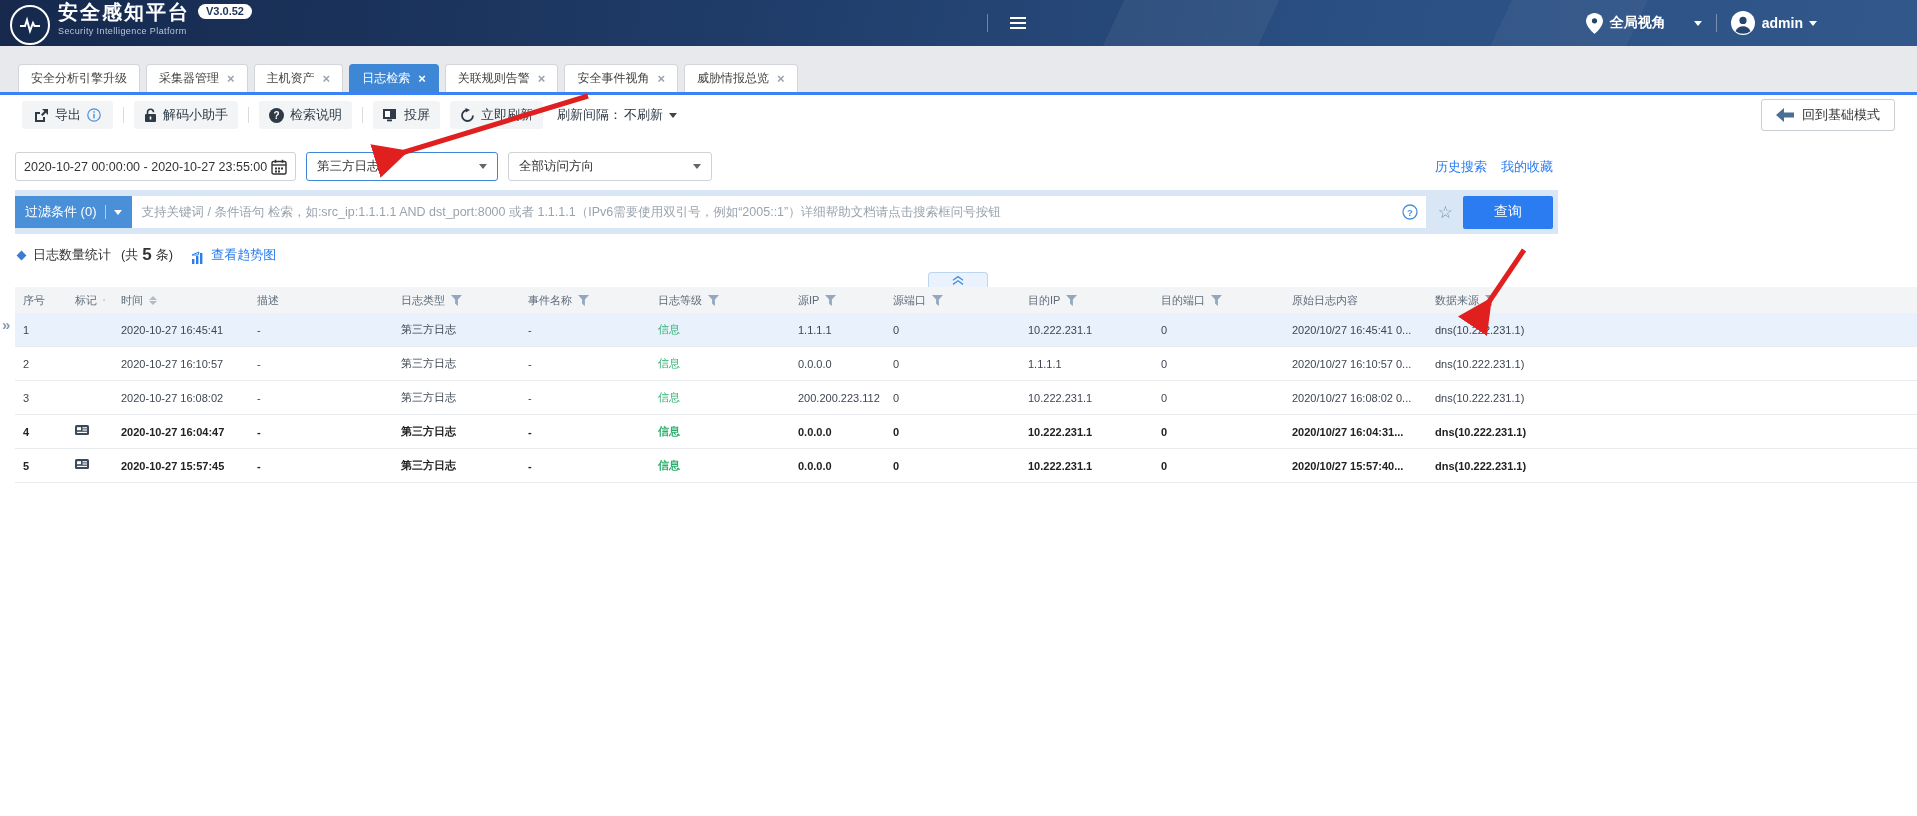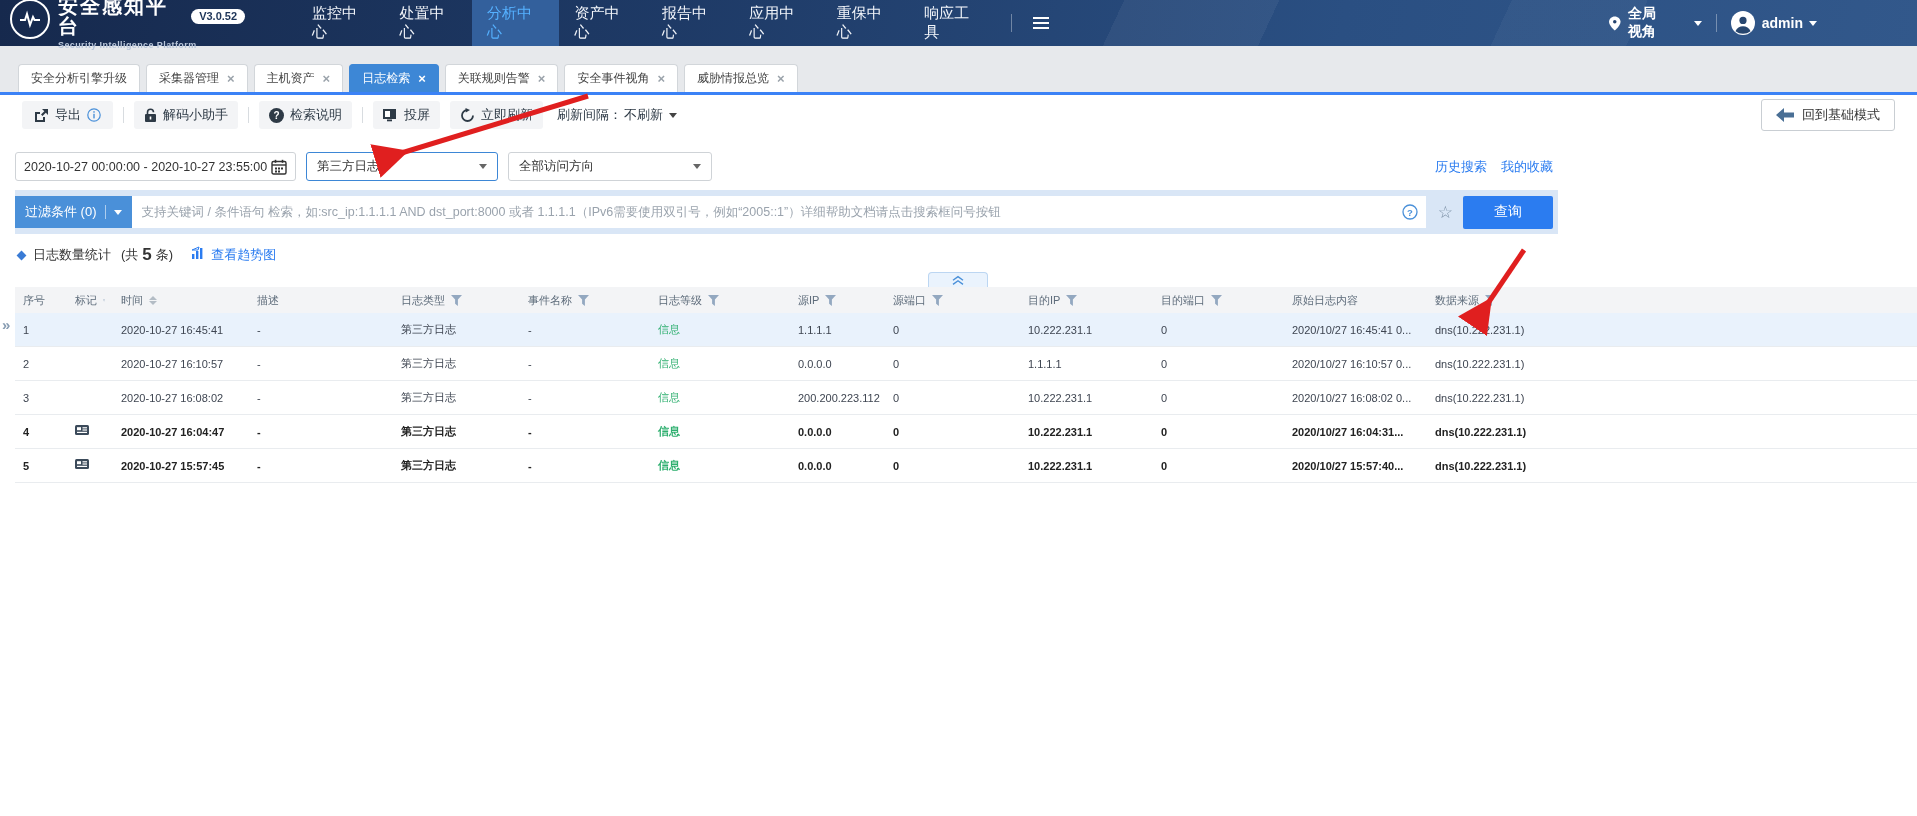--- a/index.html
+++ b/index.html
@@ -13,21 +13,21 @@
   .topbar::after{content:"";position:absolute;inset:0;pointer-events:none;
           background:linear-gradient(115deg,transparent 58%,rgba(255,255,255,.05) 58%,rgba(255,255,255,.05) 66%,transparent 66%,transparent 78%,rgba(255,255,255,.04) 78%,rgba(255,255,255,.04) 85%,transparent 85%);}
   .logo-wrap{display:flex;align-items:flex-start;margin-left:10px;z-index:2;}
   .logo-circle{width:36px;height:36px;border:2px solid #fff;border-radius:50%;margin-top:3px;
           display:flex;align-items:center;justify-content:center;flex:none;}
   .brand-col{margin-left:8px;line-height:1;}
   .brand-row{display:flex;align-items:center;}
   .product-name{color:#fff;font-size:20px;font-weight:bold;letter-spacing:2px;}
   .version-badge{margin-left:8px;background:#fff;color:#1d3458;font-size:11px;font-weight:bold;
           border-radius:9px;padding:2px 8px;}
-  .brand-sub{color:#b9c6da;font-size:9px;margin-top:5px;letter-spacing:.4px;font-weight:bold;}
+  .brand-sub{color:#b9c6da;font-size:9px;margin-top:5px;letter-spacing:.4px;}
   .main-nav{display:flex;align-items:stretch;height:46px;margin-left:52px;z-index:2;}
   .nav-item{display:flex;align-items:center;padding:0 15px;color:#f2f5fa;font-size:15px;cursor:pointer;}
   .nav-item.active{background:#33609c;color:#55b1ff;}
   .nav-right{margin-left:auto;display:flex;align-items:center;z-index:2;padding-right:100px;}
   .nav-divider{width:1px;height:18px;background:rgba(255,255,255,.35);margin:0 14px;}
   .hamburger{display:flex;flex-direction:column;gap:3px;cursor:pointer;margin-left:4px;}
   .hamburger i{display:block;width:16px;height:2px;background:#fff;}
   .scope,.user{display:flex;align-items:center;color:#fff;font-size:14px;cursor:pointer;}
   .scope .txt,.user .txt{margin:0 6px 0 7px;font-weight:bold;}
   .caret{width:0;height:0;border-left:4px solid transparent;border-right:4px solid transparent;
@@ -80,21 +80,21 @@
   .filter-input::placeholder{color:#9aa3ad;}
   .input-help{position:absolute;right:8px;top:8px;cursor:pointer;}
   .star-icon{font-size:17px;color:#7b8fa5;margin:0 10px 0 12px;cursor:pointer;line-height:1;}
   .query-btn{width:90px;height:33px;background:#2b7cf0;color:#fff;font-size:14px;border:none;border-radius:2px;
              cursor:pointer;flex:none;}
 
   
   .stats-row{position:absolute;top:245px;left:18px;height:20px;display:flex;align-items:center;font-size:13px;color:#333;}
   .diamond{width:7px;height:7px;background:#3a7bd5;transform:rotate(45deg);margin-right:8px;flex:none;}
   .stats-count{font-size:17px;font-weight:bold;margin:0 4px;}
-  .trend-link{display:flex;align-items:flex-start;gap:5px;color:#2b7cf0;margin-left:18px;cursor:pointer;}
+  .trend-link{display:flex;align-items:flex-end;gap:5px;color:#2b7cf0;margin-left:18px;cursor:pointer;}
 
   
   .collapse-tab{position:absolute;top:272px;left:928px;width:58px;height:15px;background:#eaf3fd;
                 border:1px solid #bcd6f2;border-bottom:none;border-radius:4px 4px 0 0;
                 display:flex;align-items:center;justify-content:center;cursor:pointer;}
 
   
   .table-wrap{position:absolute;top:287px;left:15px;right:0;}
   table.log-table{border-collapse:collapse;table-layout:fixed;width:1902px;font-size:11px;}
   .log-table th{height:26px;background:#f3f4f6;color:#5d6b7a;font-weight:normal;text-align:left;
@@ -129,30 +129,20 @@
       </div>
       <div class="brand-col">
         <div class="brand-row">
           <span class="product-name">安全感知平台</span>
           <span class="version-badge">V3.0.52</span>
         </div>
         <div class="brand-sub">Security Intelligence Platform</div>
       </div>
     </div>
 
-    <nav class="main-nav">
-        <div class="nav-item">监控中心</div>
-        <div class="nav-item">处置中心</div>
-        <div class="nav-item active">分析中心</div>
-        <div class="nav-item">资产中心</div>
-        <div class="nav-item">报告中心</div>
-        <div class="nav-item">应用中心</div>
-        <div class="nav-item">重保中心</div>
-        <div class="nav-item">响应工具</div>
-      </nav>
 
     <div class="nav-right">
       <div class="nav-divider" style="margin-right:18px;"></div>
       <span class="hamburger" style="margin-right:560px;">
           <i></i>
           <i></i>
           <i></i>
         </span>
 
       <div class="scope">

